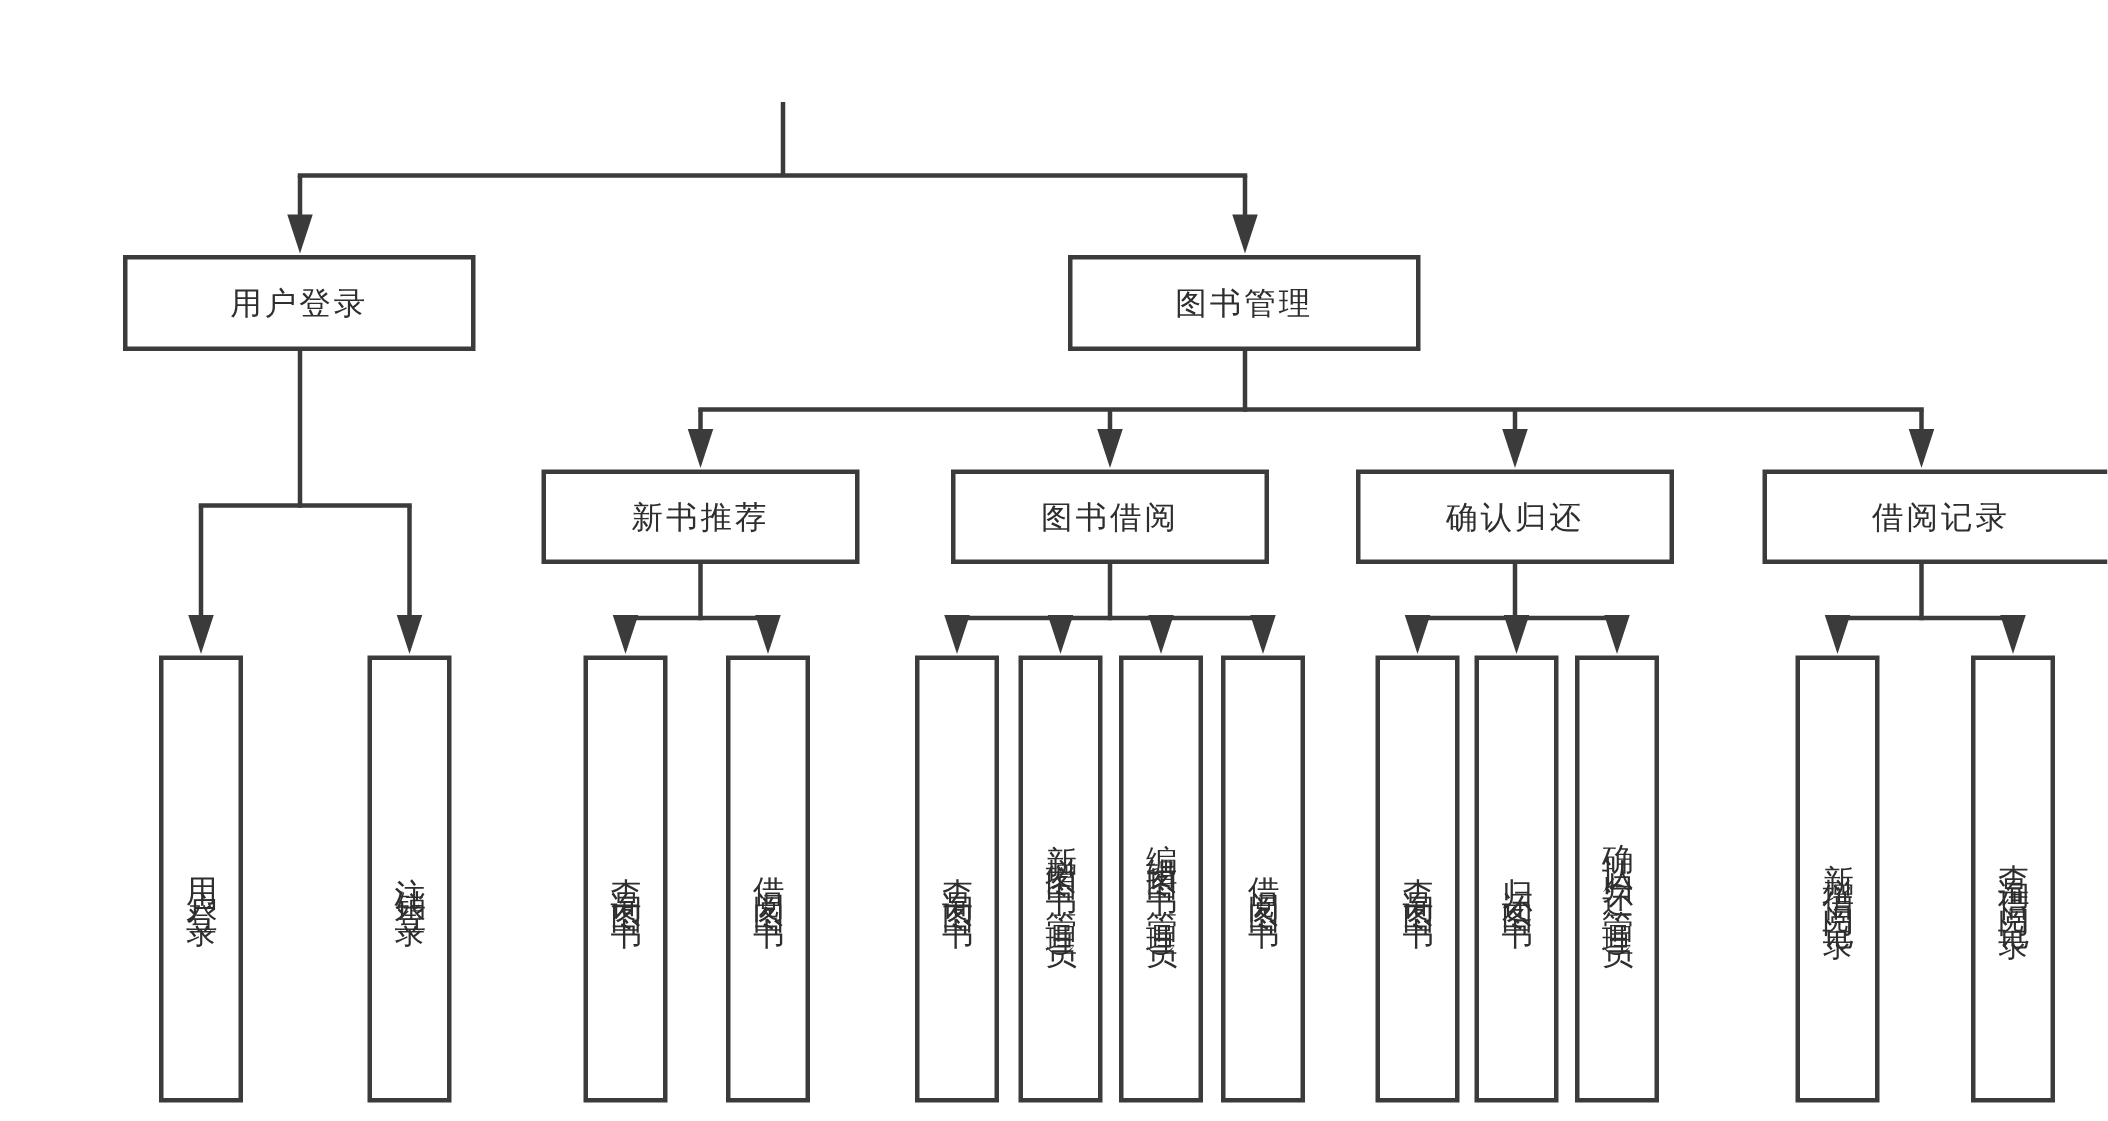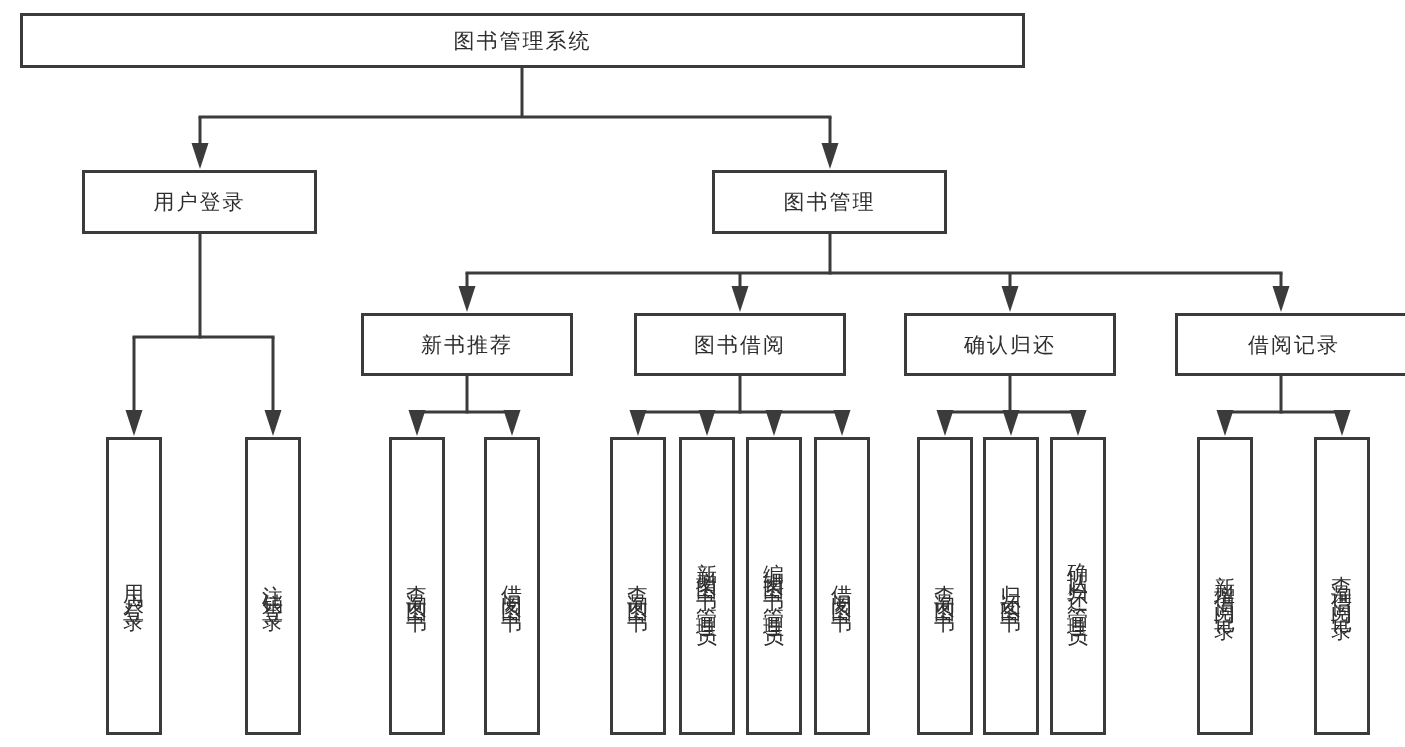--- a/index.html
+++ b/index.html
@@ -141,23 +141,20 @@
 
       <polygon points="936.5,410 953.5,410 945,436"></polygon>
       <polygon points="1002.5,410 1019.5,410 1011,436"></polygon>
       <polygon points="1069.5,410 1086.5,410 1078,436"></polygon>
 
       <polygon points="1216.5,410 1233.5,410 1225,436"></polygon>
       <polygon points="1333.5,410 1350.5,410 1342,436"></polygon>
     </g>
   </svg>
 
-  <div class="node n-root">
-    <span class="hlabel">图书管理系统</span>
-  </div>
 
   <div class="node n-user">
     <span class="hlabel">用户登录</span>
   </div>
   <div class="node n-book">
     <span class="hlabel">图书管理</span>
   </div>
 
   <div class="node n-g1">
     <span class="hlabel">新书推荐</span>

